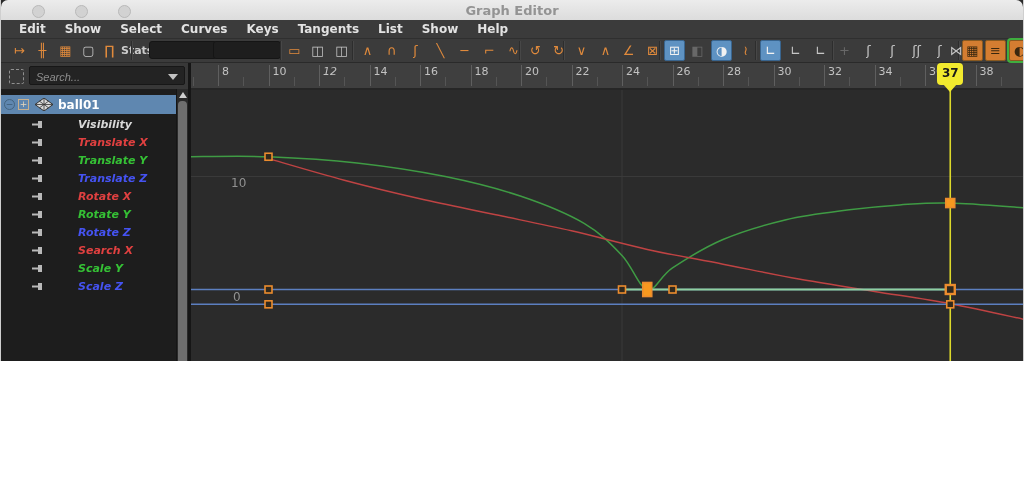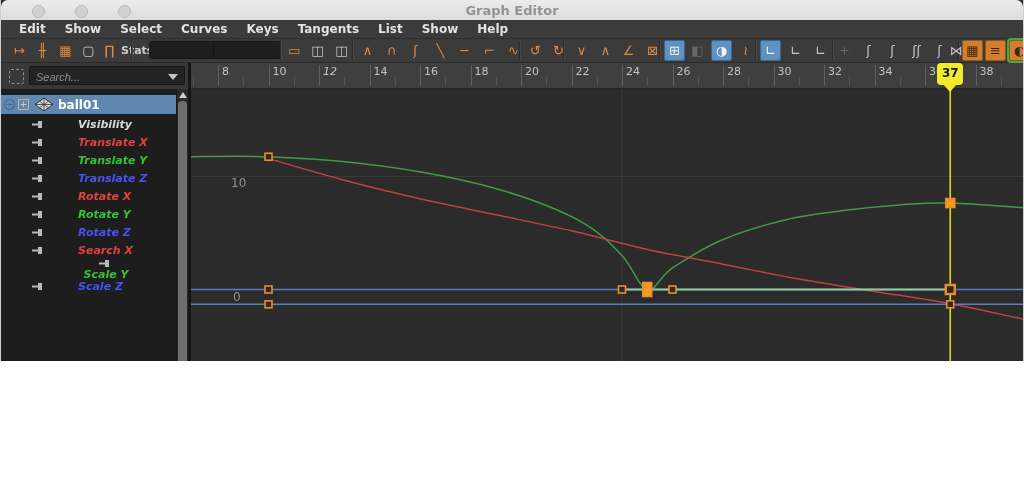--- a/index.html
+++ b/index.html
@@ -286,21 +286,21 @@
           </svg>
           <span class="channel-label" style="color: rgb(69, 83, 242);">Rotate Z</span>
         </div>
         <div class="channel-row" style="top: 152px;">
           <svg width="13" height="9" class="mute-icon">
             <path d="M1 4.5 h6" stroke="#b9b9b9" stroke-width="2"></path>
             <rect x="7" y="1" width="4" height="7" fill="#b9b9b9"></rect>
           </svg>
           <span class="channel-label" style="color: rgb(224, 64, 64);">Search X</span>
         </div>
-        <div class="channel-row" style="top: 170px; flex-direction: column;">
+        <div class="channel-row" style="top: 170px;">
           <svg width="13" height="9" class="mute-icon">
             <path d="M1 4.5 h6" stroke="#b9b9b9" stroke-width="2"></path>
             <rect x="7" y="1" width="4" height="7" fill="#b9b9b9"></rect>
           </svg>
           <span class="channel-label" style="color: rgb(53, 193, 53);">Scale Y</span>
         </div>
         <div class="channel-row" style="top: 188px;">
           <svg width="13" height="9" class="mute-icon">
             <path d="M1 4.5 h6" stroke="#b9b9b9" stroke-width="2"></path>
             <rect x="7" y="1" width="4" height="7" fill="#b9b9b9"></rect>

